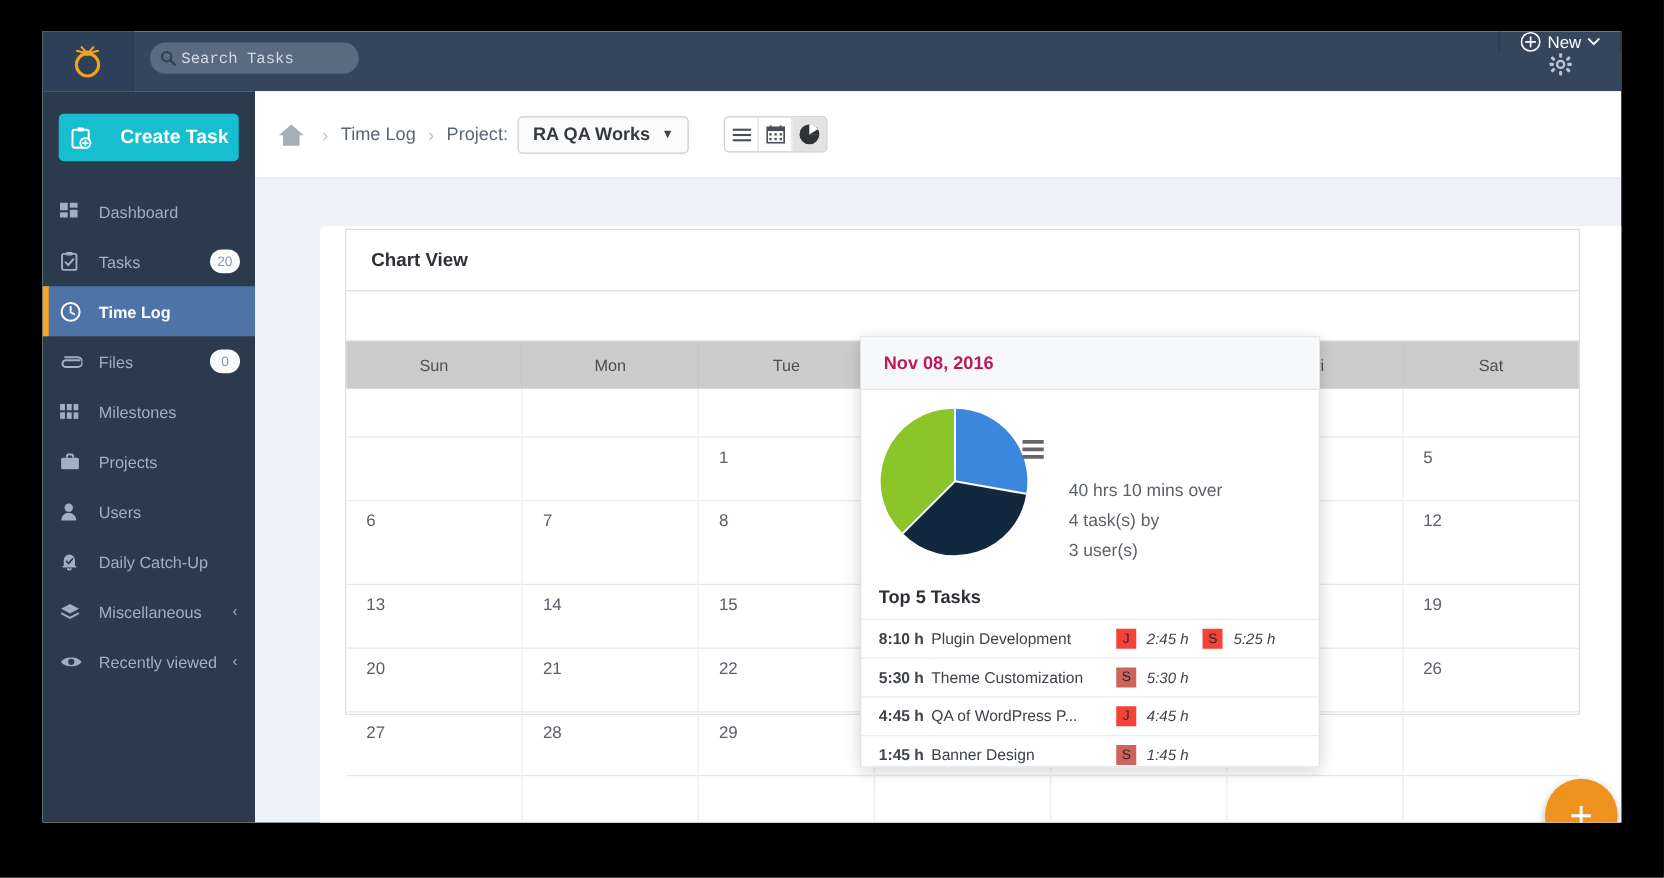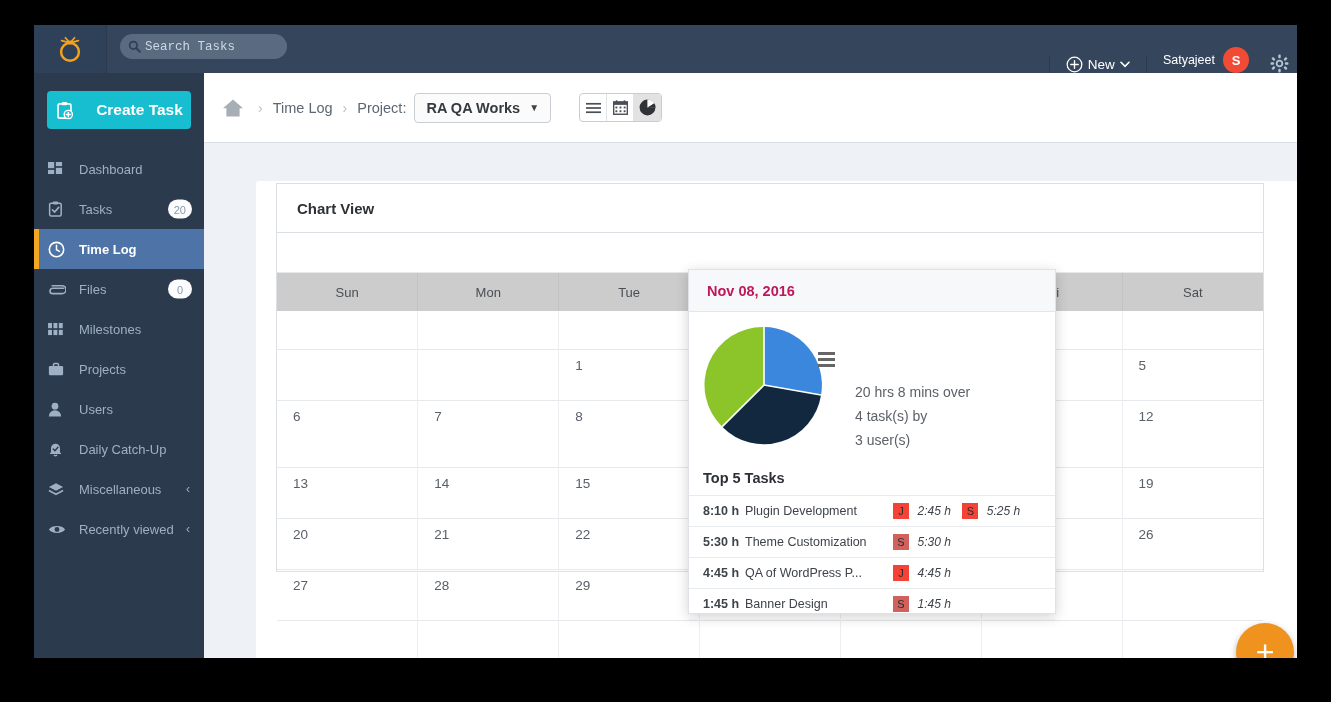--- a/index.html
+++ b/index.html
@@ -50,21 +50,21 @@
   }
   .search-icon { flex: 0 0 auto; margin-right: 4px; }
   .search-input {
     border: 0; background: transparent; outline: none;
     color: #e5e5e5; font-size: 12.5px;
     font-family: Liberation Mono, monospace;
     width: 130px;
   }
   .search-input::placeholder { color: #cfd8e3; }
   .topbar-right {
-    margin-left: auto; display: flex; align-items: flex-end;
+    margin-left: auto; display: flex; align-items: center; flex-direction: column;
   }
   .new-btn {
     width: 98px;
     display: flex; align-items: center; justify-content: center; gap: 5px;
     border-left: 1px solid #2b3a4d; border-right: 1px solid #2b3a4d;
     color: #fff; font-size: 13.5px; cursor: pointer;
   }
   .user-area {
     display: flex; align-items: center; gap: 8px;
     padding: 0 12px 0 16px;
@@ -328,24 +328,20 @@
         <svg width="17" height="17" viewBox="0 0 20 20">
           <circle cx="10" cy="10" r="8.6" fill="none" stroke="#fff" stroke-width="1.5"></circle>
           <path d="M10 5.6 V14.4 M5.6 10 H14.4" stroke="#fff" stroke-width="1.6" stroke-linecap="round"></path>
         </svg>
         <span>New</span>
         <svg width="10" height="7" viewBox="0 0 10 7">
           <path d="M1 1.3 L5 5.3 L9 1.3" fill="none" stroke="#fff" stroke-width="1.6" stroke-linecap="round"></path>
         </svg>
       </div>
 
-      <div class="user-area">
-        <span class="user-name">Satyajeet</span>
-        <span class="avatar-top">S</span>
-      </div>
 
       <div class="gear-btn">
         <svg width="19" height="19" viewBox="0 0 22 22">
           <g fill="#b8c4d2">
             <circle cx="11" cy="11" r="3.3" fill="none" stroke="#b8c4d2" stroke-width="2.1"></circle>
             <rect x="9.6" y="0.6" width="2.8" height="4.2" rx="1"></rect>
             <rect x="9.6" y="17.2" width="2.8" height="4.2" rx="1"></rect>
             <rect x="0.6" y="9.6" width="4.2" height="2.8" rx="1"></rect>
             <rect x="17.2" y="9.6" width="4.2" height="2.8" rx="1"></rect>
             <rect x="2.6" y="3.6" width="2.8" height="4.2" rx="1" transform="rotate(-45 4 5.7)"></rect>
@@ -646,21 +642,21 @@
             <path d="M60 60 L60 3 M60 60 L116.1 69.9 M60 60 L18.9 101" stroke="#fff" stroke-width="1.6" fill="none"></path>
           </svg>
 
           <div class="burger">
             <i></i>
               <i></i>
               <i></i>
           </div>
 
           <div class="summary">
-            <div>20 hrs 8 mins over</div>
+            <div>40 hrs 10 mins over</div>
             <div>4 task(s) by</div>
             <div>3 user(s)</div>
           </div>
         </div>
 
         <div class="top5-title">Top 5 Tasks</div>
 
         <table class="ttable">
           <tbody>
             <tr>

